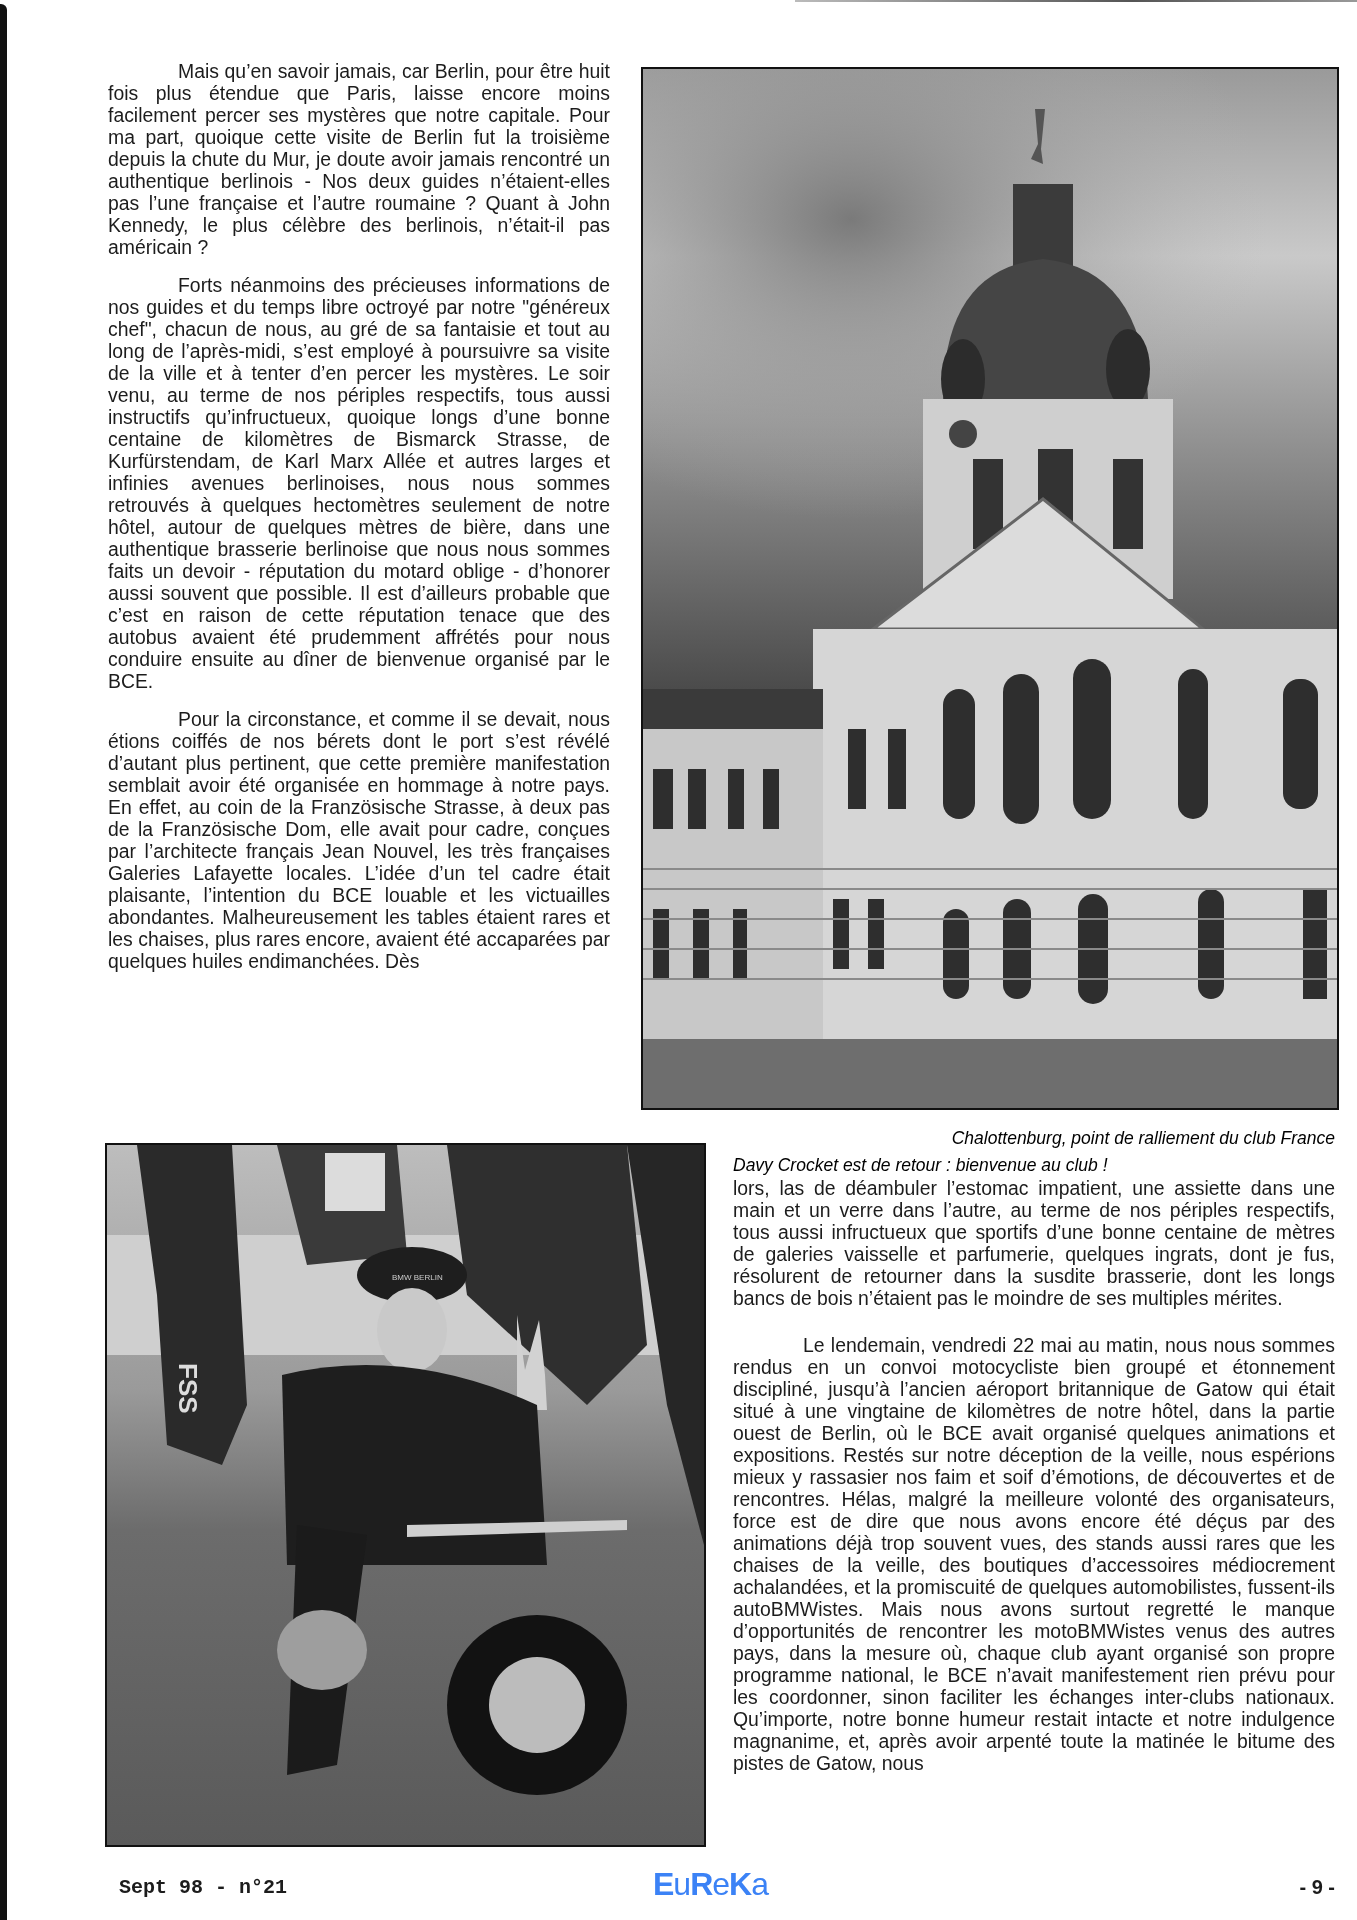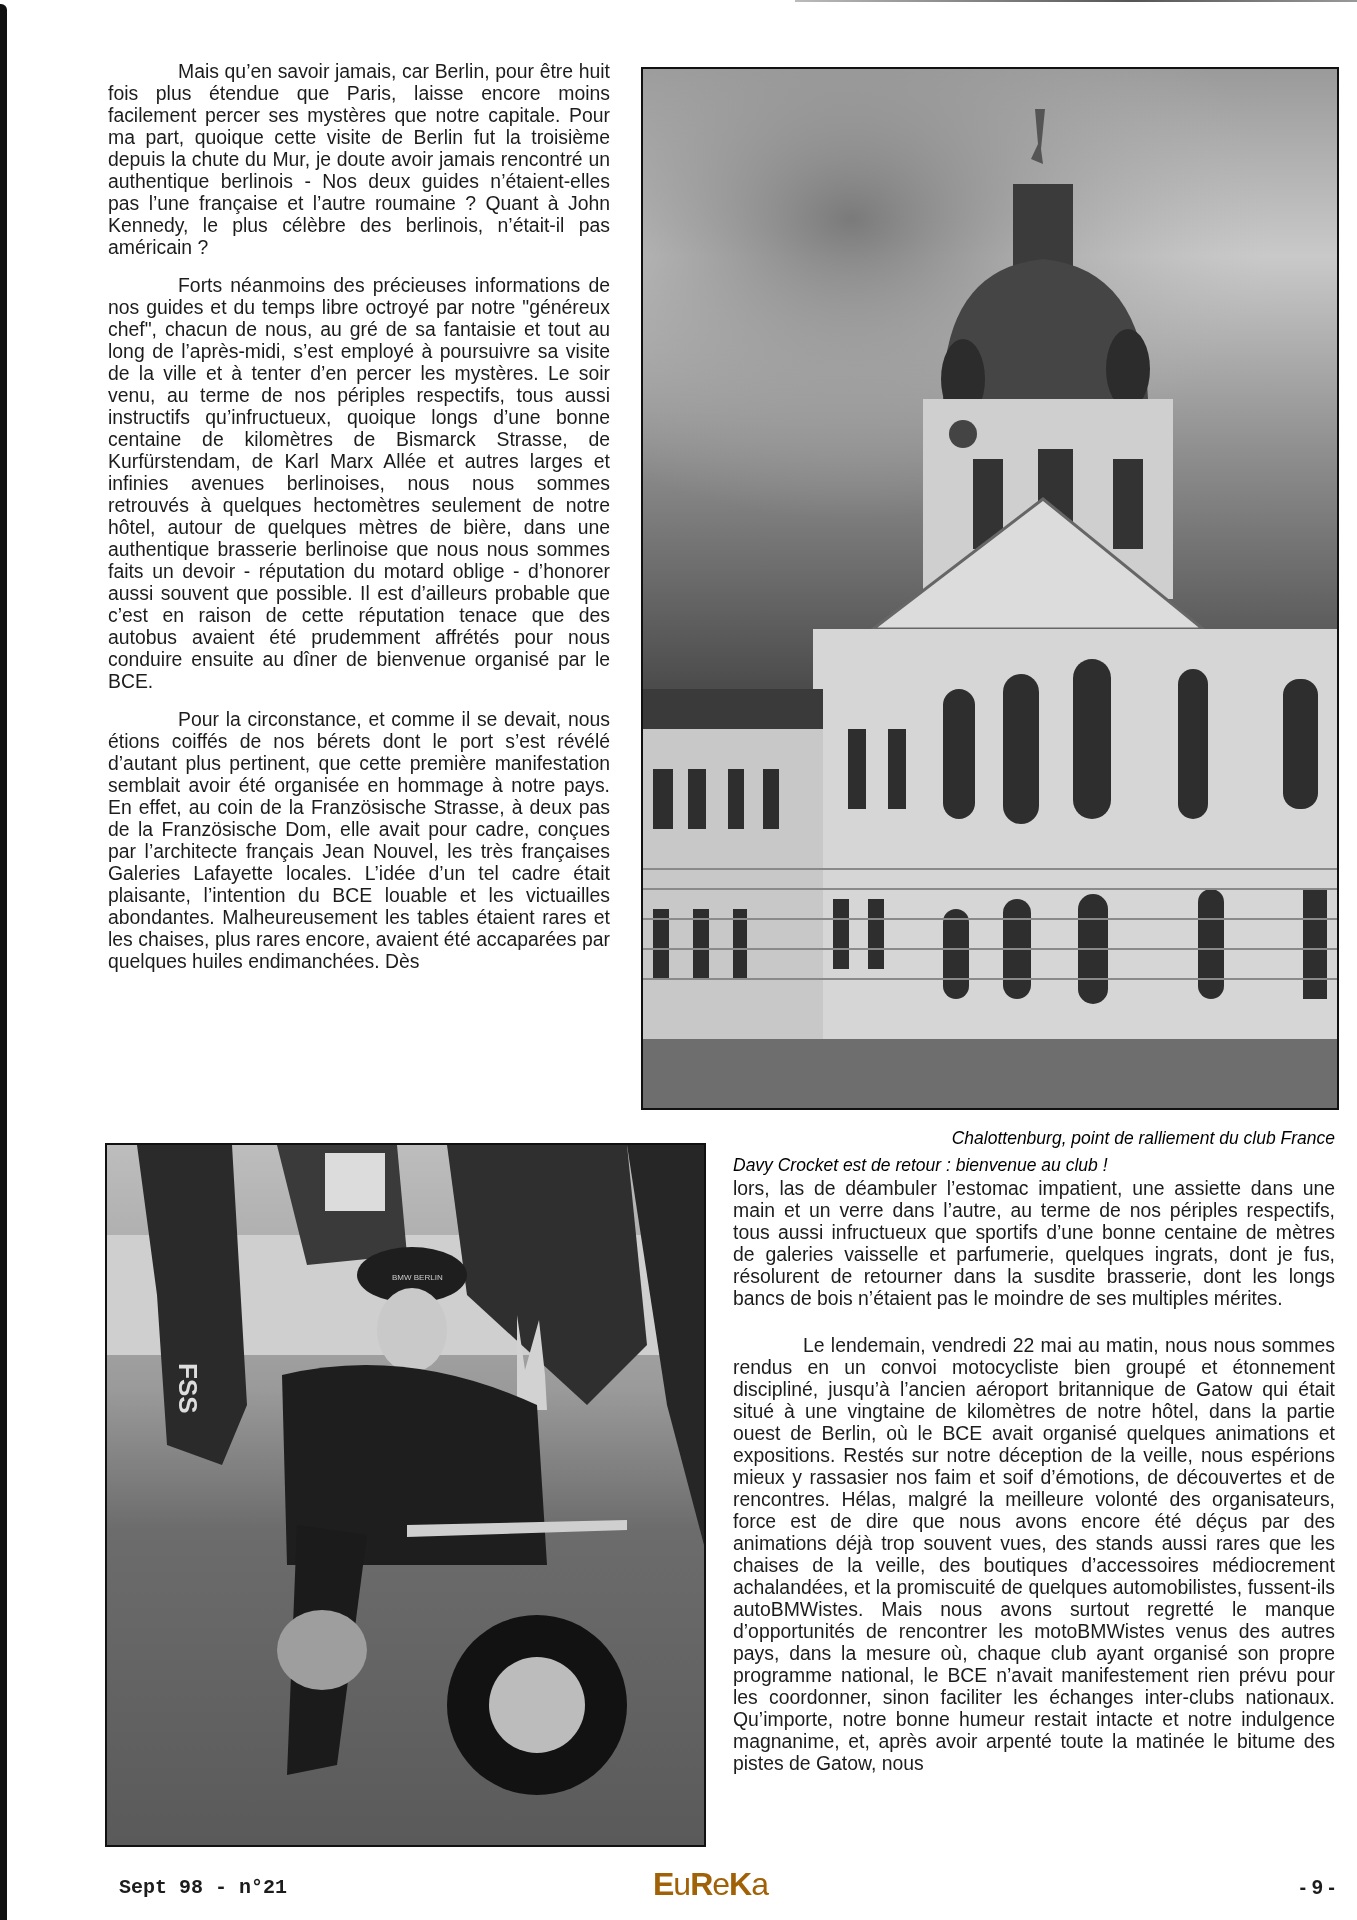--- a/index.html
+++ b/index.html
@@ -21,21 +21,21 @@
   #photo-castle { left: 641px; top: 67px; width: 694px; height: 1039px;
     background: linear-gradient(180deg, #9a9a9a 0%, #c9c9c9 18%, #8b8b8b 38%, #4a4a4a 60%, #3a3a3a 70%, #8a8a8a 86%, #6e6e6e 100%); }
   #photo-moto { left: 105px; top: 1143px; width: 597px; height: 700px;
     background: linear-gradient(180deg, #bdbdbd 0%, #9a9a9a 35%, #6c6c6c 55%, #5a5a5a 100%); }
   .photo svg { position: absolute; left: 0; top: 0; width: 100%; height: 100%; }
   .caption { position: absolute; font-style: italic; font-size: 17.5px; color: #000000; }
   #caption-castle { right: 22px; top: 1128px; }
   #caption-moto { left: 733px; top: 1155px; }
   .footer { position: absolute; top: 1876px; font-weight: bold; font-size: 20px; }
   #footer-issue { left: 102px; font-family: Liberation Mono, monospace; margin-left: 17px; }
-  #footer-logo { left: 653px; top: 1866px; font-size: 32px; letter-spacing: -1px; color: #a16207; }
+  #footer-logo { left: 653px; top: 1866px; font-size: 32px; letter-spacing: -1px; color: #3b82f6; }
   #footer-logo .thin { font-weight: normal; }
   #footer-page { right: 22px; }
 </style>
 </head>
 <body>
 
 <div class="scan-edge"></div>
 <div class="scan-top"></div>
 
 <div id="col-left" class="col">

